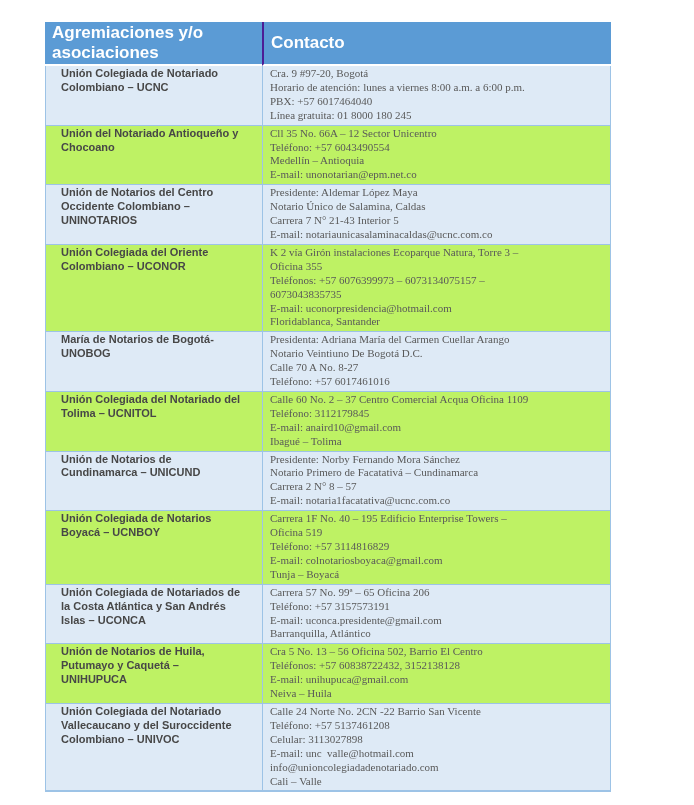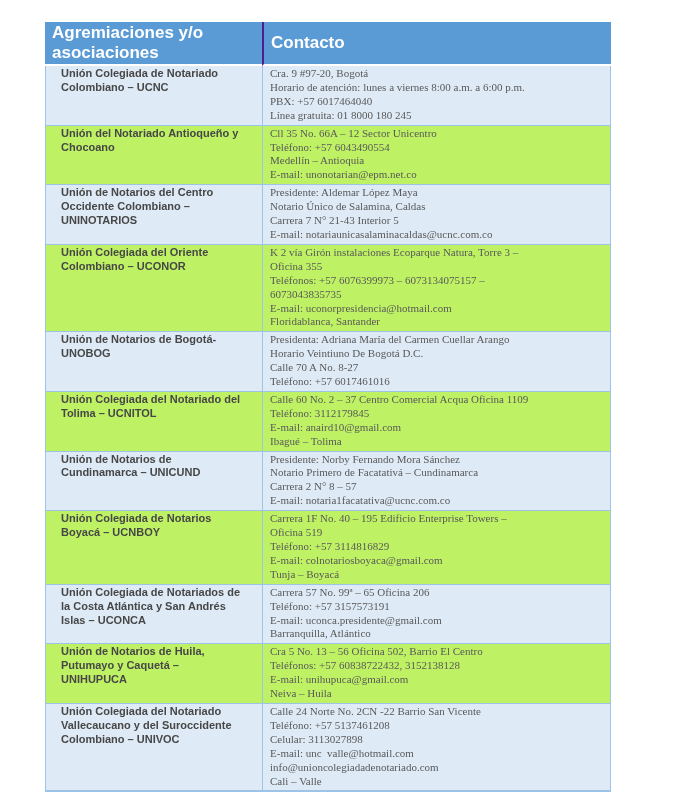--- a/index.html
+++ b/index.html
@@ -126,26 +126,26 @@
             <div class="line">K 2 vía Girón instalaciones Ecoparque Natura, Torre 3 –</div>
             <div class="line">Oficina 355</div>
             <div class="line">Teléfonos: +57 6076399973 – 6073134075157 –</div>
             <div class="line">6073043835735</div>
             <div class="line">E-mail: uconorpresidencia@hotmail.com</div>
             <div class="line">Floridablanca, Santander</div>
           </td>
         </tr>
         <tr class="banded">
           <td class="name-cell">
-            <div class="line">Unión de Notarios de Bogotá-</div>
+            <div class="line">María de Notarios de Bogotá-</div>
             <div class="line">UNOBOG</div>
           </td>
           <td class="contact-cell">
             <div class="line">Presidenta: Adriana María del Carmen Cuellar Arango</div>
-            <div class="line">Horario Veintiuno De Bogotá D.C.</div>
+            <div class="line">Notario Veintiuno De Bogotá D.C.</div>
             <div class="line">Calle 70 A No. 8-27</div>
             <div class="line">Teléfono: +57 6017461016</div>
           </td>
         </tr>
         <tr>
           <td class="name-cell">
             <div class="line">Unión Colegiada del Notariado del</div>
             <div class="line">Tolima – UCNITOL</div>
           </td>
           <td class="contact-cell">

